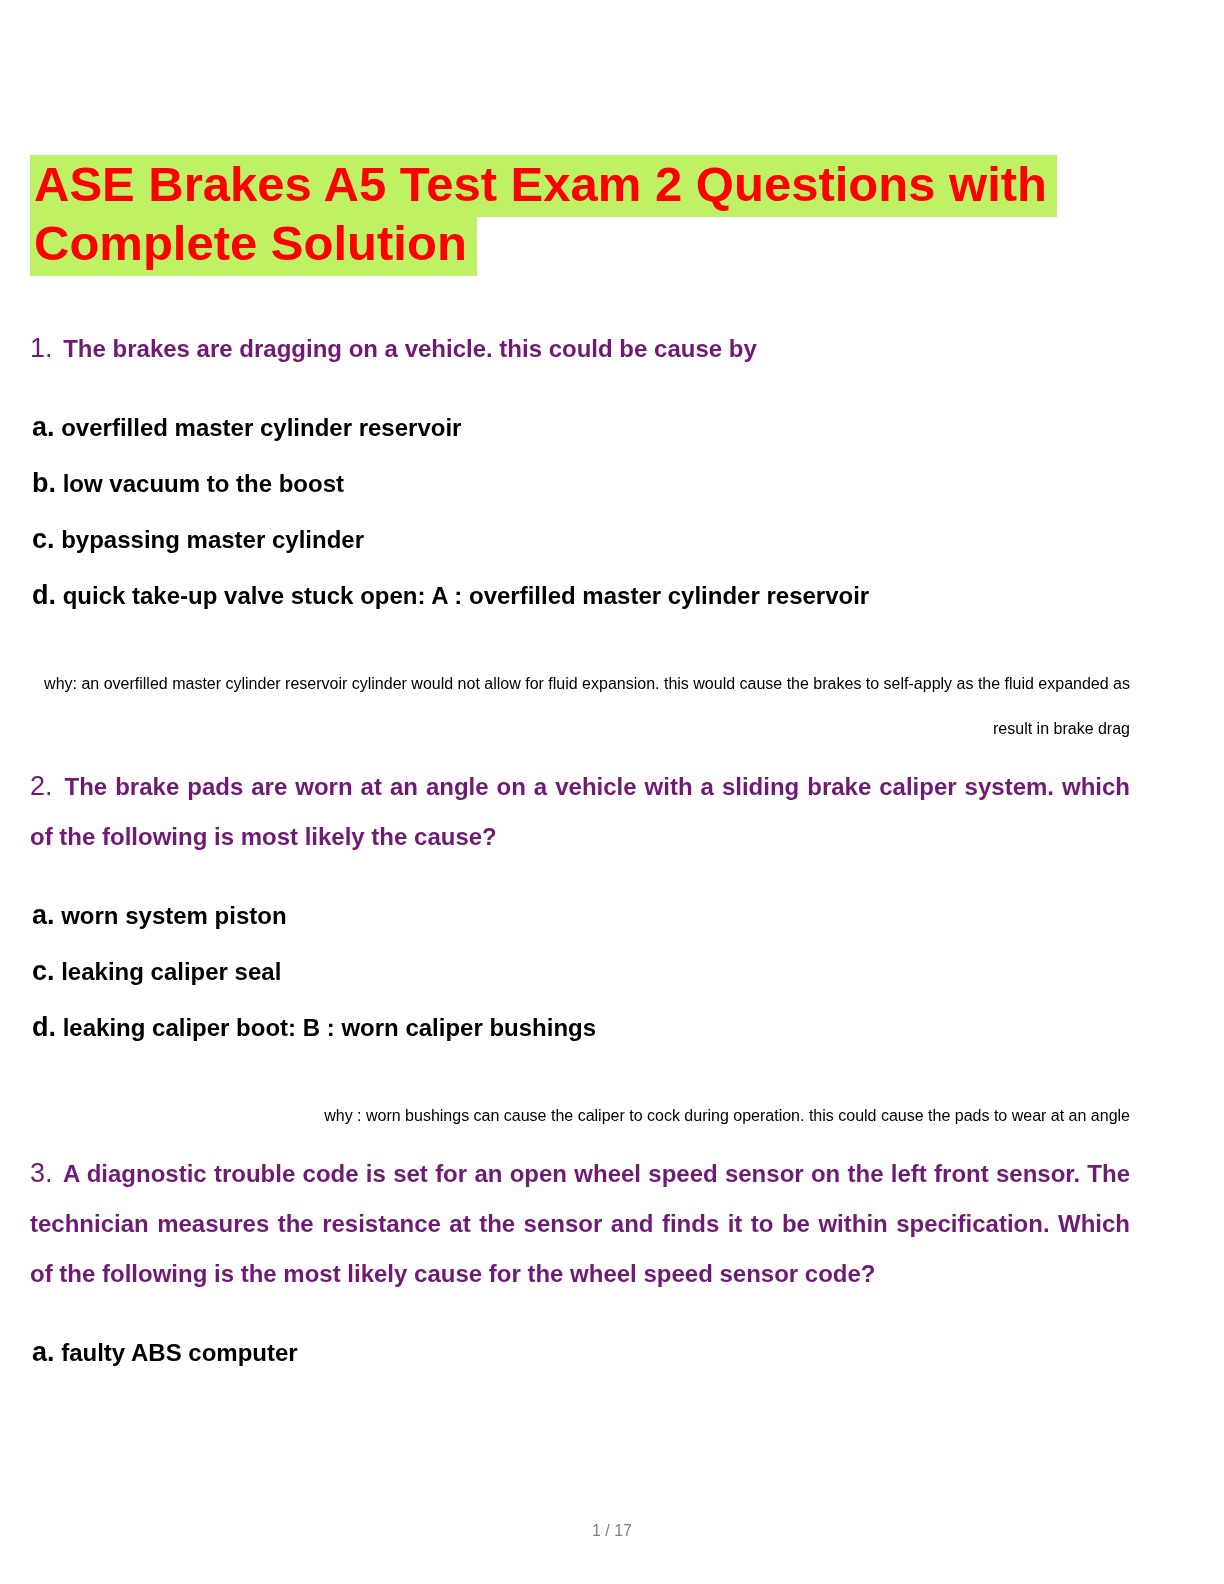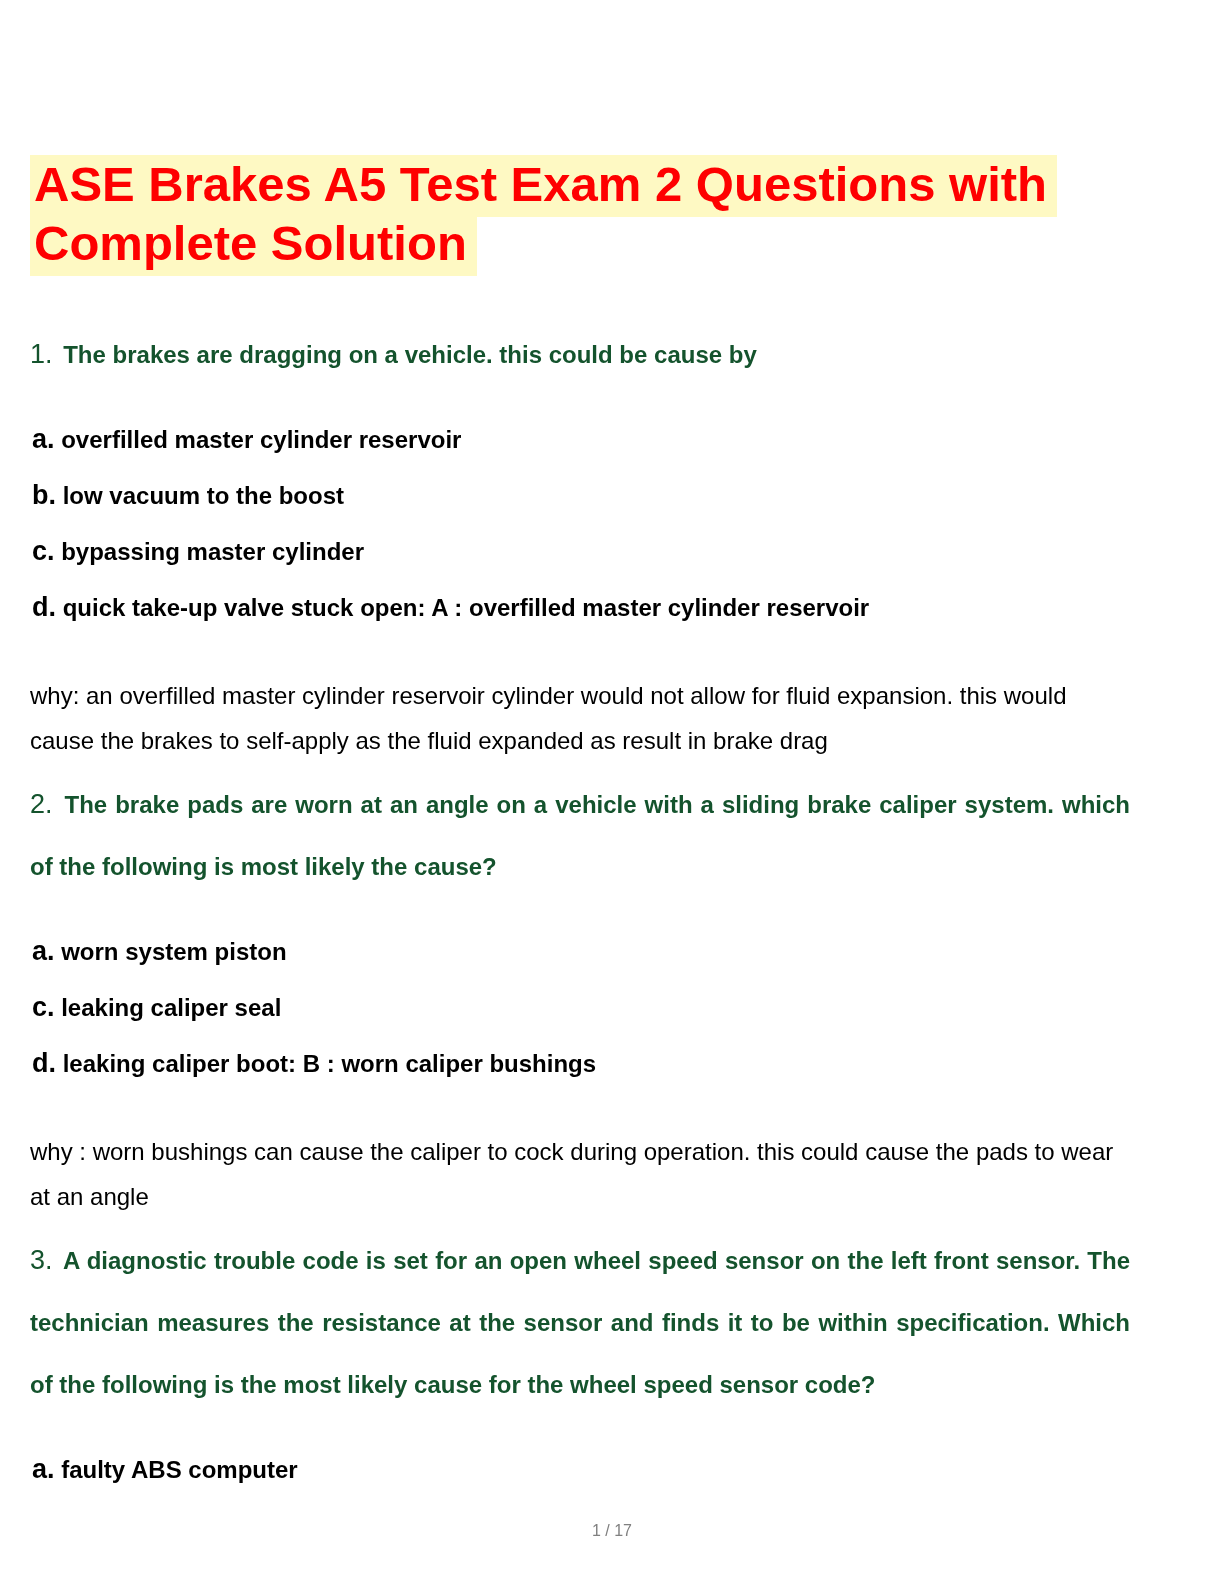--- a/index.html
+++ b/index.html
@@ -9,40 +9,41 @@
     font-family:"Liberation Sans", sans-serif;
     -webkit-font-smoothing:antialiased;
   }
   .content{padding:155px 0 0 30px;width:1100px;box-sizing:content-box}
   .doc-title{
     margin:0 0 50px 0;
     font-size:49px;line-height:59px;font-weight:bold;
     max-width:1100px;
   }
   .doc-title .hl{
-    background:#fef9c3;color:#fe0000;
+    background:#bef264;color:#fe0000;
     padding:2px 10px 6px 4px;
     -webkit-box-decoration-break:clone;box-decoration-break:clone;
   }
   .question{
     margin:0 0 38px 0;
-    font-size:24px;font-weight:bold;line-height:62px;color:#14532d;
+    font-size:24px;font-weight:bold;line-height:50px;color:#701a75;
   }
   .question .qnum{font-size:27px;font-weight:400;padding-right:4px}
   .q-justify{text-align:justify}
   .option{
     margin:0 0 25px 2px;
     font-size:24px;font-weight:bold;line-height:30px;color:#000;
   }
   .option .letter{font-size:27px}
   .option .answer{font-weight:700}
   .why{
     margin:50px 0 10px 0;
-    font-size:24px;font-weight:400;line-height:45px;color:#000;
+    font-size:16px;font-weight:400;line-height:45px;color:#000;
     max-width:1100px;
+    text-align:right;
   }
   .footer{
     position:absolute;left:0;right:0;top:1522px;
     text-align:center;font-size:16px;color:#808080;
   }
 </style>
 </head>
 <body>
 
 <div class="content">

